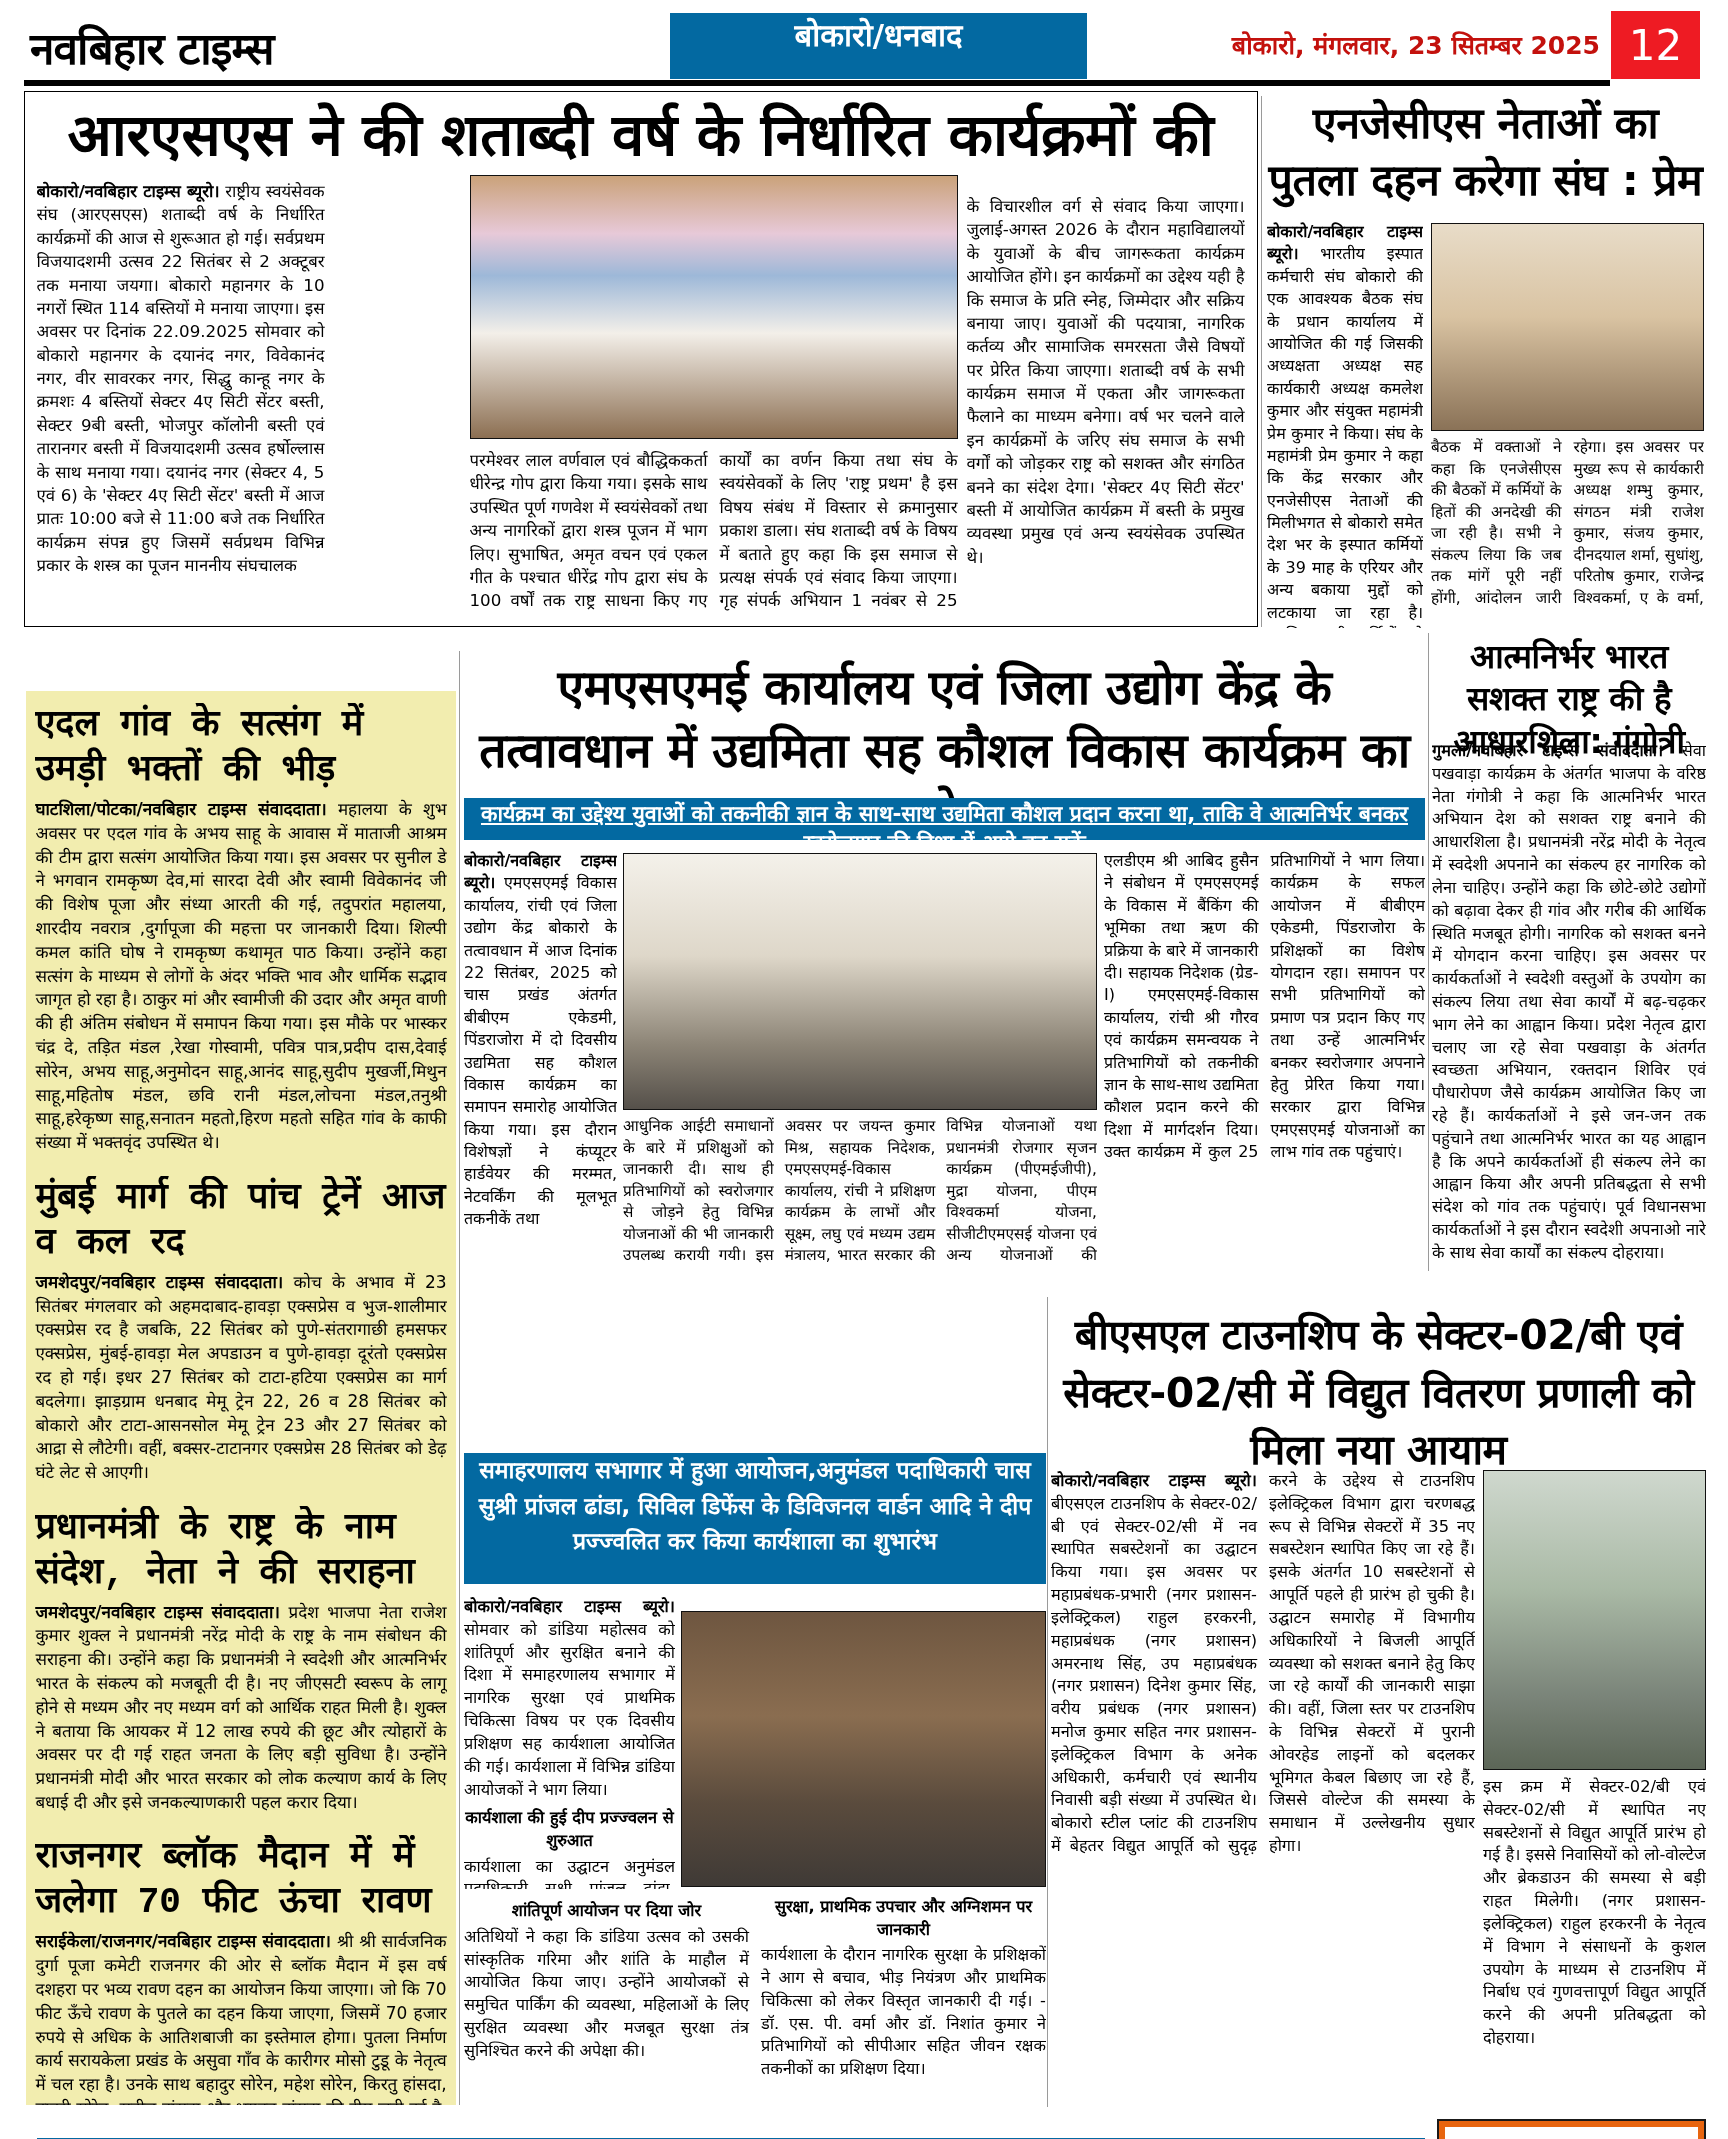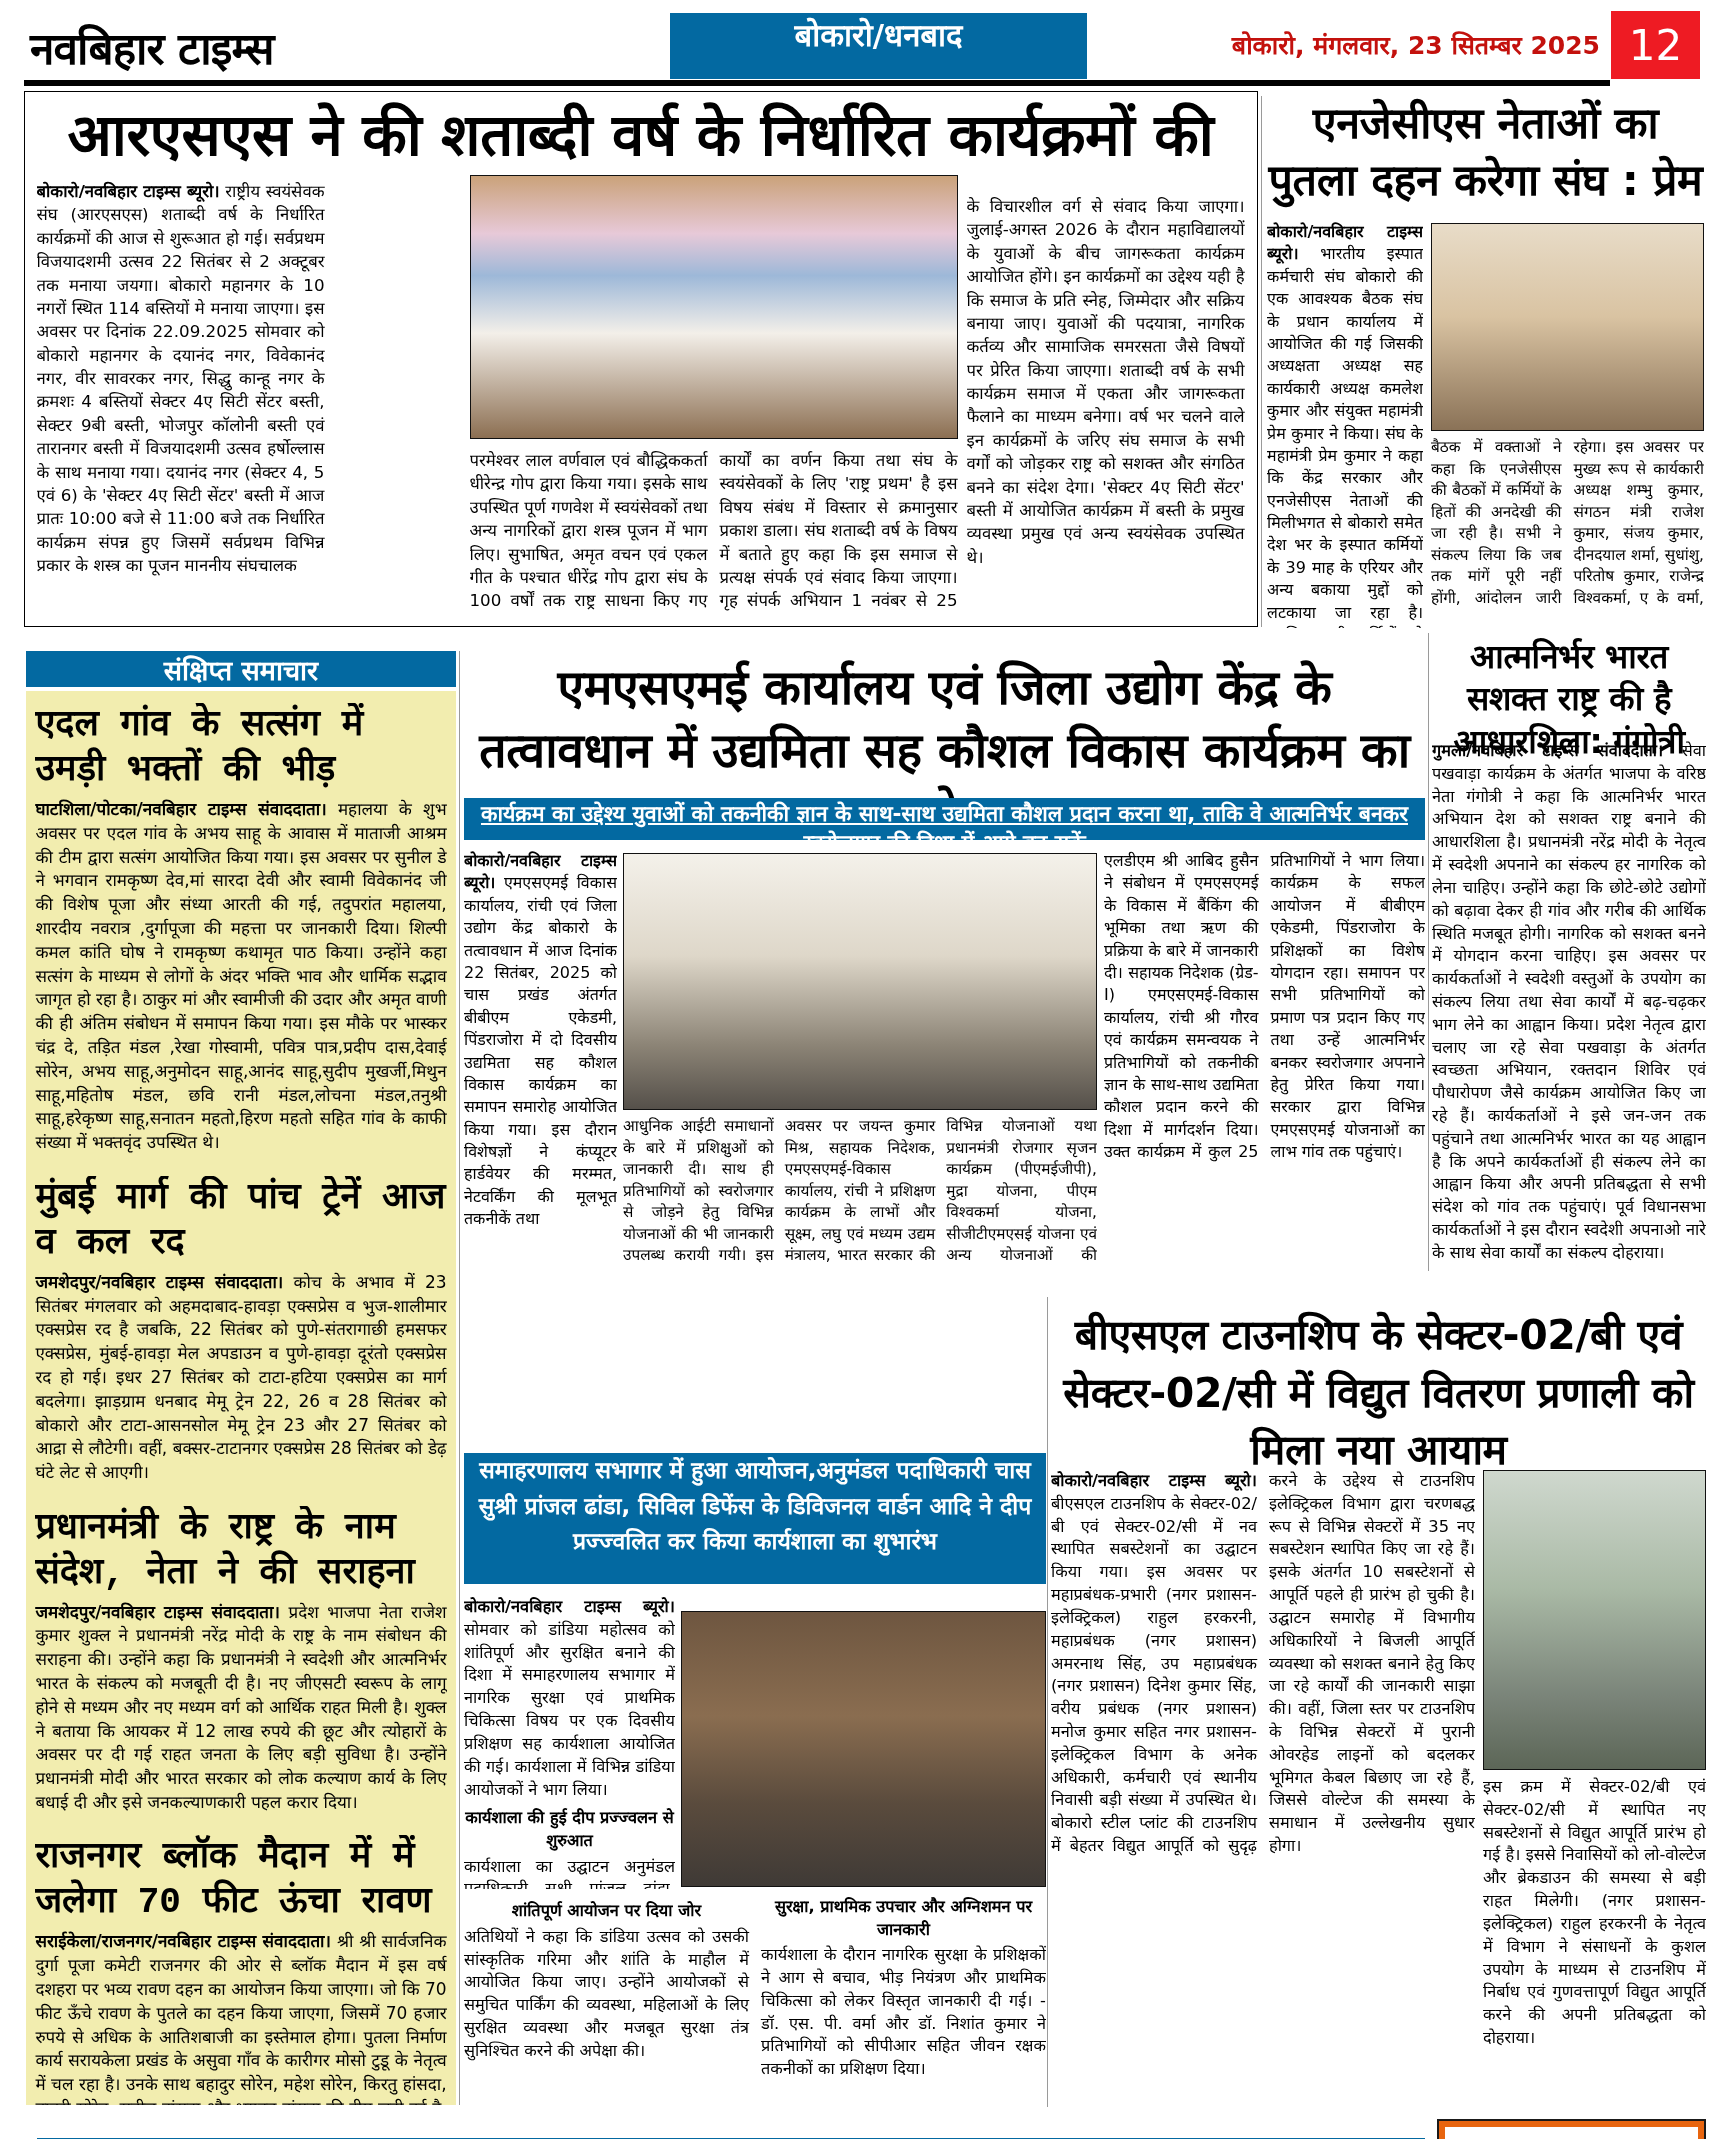--- a/index.html
+++ b/index.html
@@ -63,23 +63,20 @@
   </div>
 
   <div class="abs" style="left:1432px;top:633px;width:274px;height:638px;">
     <div class="abs hl" style="left:0;top:2.6px;width:100%;font-size:33px;line-height:1.3;">आत्मनिर्भर भारत सशक्त राष्ट्र की है आधारशिला: गंगोत्री</div>
     <div class="abs body-txt" style="left:0;top:107px;width:274px;height:529px;font-size:16.3px;">
       <p><span class="byline">गुमला/नवबिहार टाइम्स संवाददाता।</span>
          <span>सेवा पखवाड़ा कार्यक्रम के अंतर्गत भाजपा के वरिष्ठ नेता गंगोत्री ने कहा कि आत्मनिर्भर भारत अभियान देश को सशक्त राष्ट्र बनाने की आधारशिला है। प्रधानमंत्री नरेंद्र मोदी के नेतृत्व में स्वदेशी अपनाने का संकल्प हर नागरिक को लेना चाहिए। उन्होंने कहा कि छोटे-छोटे उद्योगों को बढ़ावा देकर ही गांव और गरीब की आर्थिक स्थिति मजबूत होगी। नागरिक को सशक्त बनने में योगदान करना चाहिए। इस अवसर पर कार्यकर्ताओं ने स्वदेशी वस्तुओं के उपयोग का संकल्प लिया तथा सेवा कार्यों में बढ़-चढ़कर भाग लेने का आह्वान किया। प्रदेश नेतृत्व द्वारा चलाए जा रहे सेवा पखवाड़ा के अंतर्गत स्वच्छता अभियान, रक्तदान शिविर एवं पौधारोपण जैसे कार्यक्रम आयोजित किए जा रहे हैं। कार्यकर्ताओं ने इसे जन-जन तक पहुंचाने तथा आत्मनिर्भर भारत का यह आह्वान है कि अपने कार्यकर्ताओं ही संकल्प लेने का आह्वान किया और अपनी प्रतिबद्धता से सभी संदेश को गांव तक पहुंचाएं। पूर्व विधानसभा कार्यकर्ताओं ने इस दौरान स्वदेशी अपनाओ नारे के साथ सेवा कार्यों का संकल्प दोहराया।</span></p>
     </div>
   </div>
 
-  <div class="abs redbar" style="left:26px;top:651px;width:430px;height:36px;">
-    <span style="font-size:27px;">संक्षिप्त समाचार</span>
-  </div>
   <div class="abs" style="left:26px;top:691px;width:430px;height:1414px;background:#f2edaf;padding:12px 9.4px;box-sizing:border-box;overflow:hidden;">
     <div class="brief-item">
       <h3>एदल गांव के सत्संग में उमड़ी भक्तों की भीड़</h3>
       <div class="body-txt" style="font-size:17px;">
         <p><span class="byline">घाटशिला/पोटका/नवबिहार टाइम्स संवाददाता।</span>
            <span>महालया के शुभ अवसर पर एदल गांव के अभय साहू के आवास में माताजी आश्रम की टीम द्वारा सत्संग आयोजित किया गया। इस अवसर पर सुनील डे ने भगवान रामकृष्ण देव,मां सारदा देवी और स्वामी विवेकानंद जी की विशेष पूजा और संध्या आरती की गई, तदुपरांत महालया, शारदीय नवरात्र ,दुर्गापूजा की महत्ता पर जानकारी दिया। शिल्पी कमल कांति घोष ने रामकृष्ण कथामृत पाठ किया। उन्होंने कहा सत्संग के माध्यम से लोगों के अंदर भक्ति भाव और धार्मिक सद्भाव जागृत हो रहा है। ठाकुर मां और स्वामीजी की उदार और अमृत वाणी की ही अंतिम संबोधन में समापन किया गया। इस मौके पर भास्कर चंद्र दे, तड़ित मंडल ,रेखा गोस्वामी, पवित्र पात्र,प्रदीप दास,देवाई सोरेन, अभय साहू,अनुमोदन साहू,आनंद साहू,सुदीप मुखर्जी,मिथुन साहू,महितोष मंडल, छवि रानी मंडल,लोचना मंडल,तनुश्री साहू,हरेकृष्ण साहू,सनातन महतो,हिरण महतो सहित गांव के काफी संख्या में भक्तवृंद उपस्थित थे।</span></p>
       </div>
     </div>
     <div class="brief-item">
       <h3>मुंबई मार्ग की पांच ट्रेनें आज व कल रद</h3>

